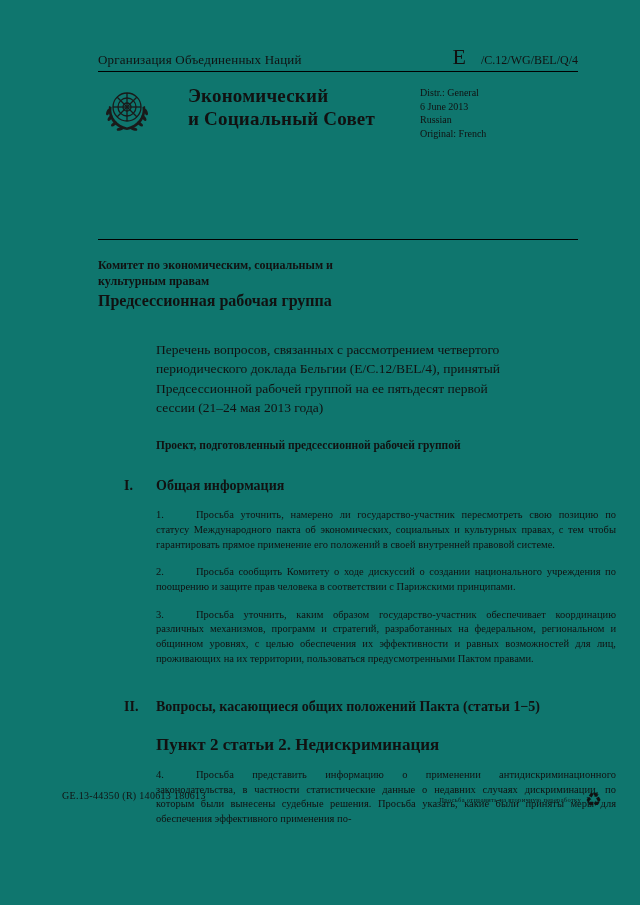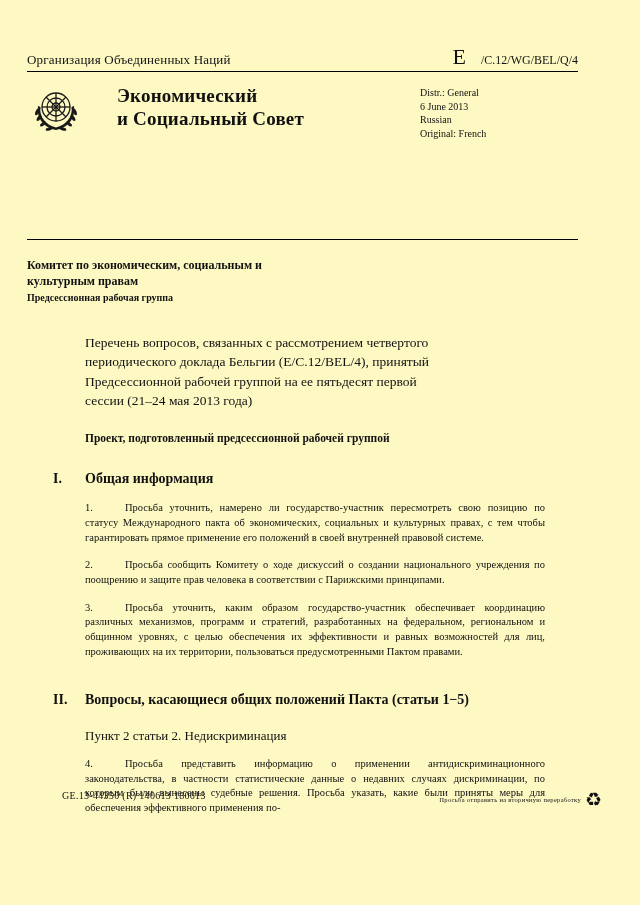--- a/index.html
+++ b/index.html
@@ -3,23 +3,23 @@
 <meta charset="utf-8">
 <style>
   * { margin: 0; padding: 0; box-sizing: border-box; }
   html, body { background: #e9e9e9; }
   body { font-family: "Liberation Serif", "DejaVu Serif", serif; color: #111; }
   .page {
     position: relative;
     width: 640px;
     height: 905px;
     margin: 0 auto;
-    background: #fef9c3;
+    background: #0f766e;
     box-shadow: 0 0 6px rgba(0,0,0,0.25);
-    padding: 46px 62px 0 27px;
+    padding: 46px 62px 0 98px;
     overflow: hidden;
   }
   
   .top-row {
     display: flex;
     justify-content: space-between;
     align-items: flex-end;
     border-bottom: 1px solid #000;
     padding-bottom: 3px;
   }
@@ -47,21 +47,21 @@
     width: 158px;
     font-size: 10px;
     line-height: 1.35;
     padding-top: 2px;
   }
   .distr-block div { white-space: nowrap; }
   
   .rule2 { border-top: 1px solid #000; margin-top: 40px; }
   .committee { padding-top: 8px; margin-top: 10px; }
   .committee-name { font-weight: bold; font-size: 12px; line-height: 1.3; width: 300px; }
-  .committee-sub { font-weight: bold; font-size: 10px; margin-top: 3px; }
+  .committee-sub { font-weight: bold; font-size: 16px; margin-top: 3px; }
   
   .doc-title {
     margin: 30px 8px 0 58px;
     width: 372px;
     font-weight: normal;
     font-size: 13.5px;
     line-height: 1.42;
   }
   .doc-subtitle {
     margin: 22px 0 0 58px;
@@ -73,22 +73,22 @@
     display: flex;
     margin: 26px 0 0 26px;
     font-weight: bold;
     font-size: 14px;
     line-height: 1.32;
   }
   .section-heading .numeral { width: 32px; flex: none; }
   .section-heading .sh-text { width: 390px; }
   .sub-heading {
     margin: 18px 0 0 58px;
-    font-weight: normal;
-    font-size: 13px;
+    font-weight: bold;
+    font-size: 17px;
   }
   .para {
     margin: 13px 0 0 58px;
     width: 460px;
     font-size: 10.5px;
     line-height: 1.4;
     text-align: justify;
   }
   .para .pnum { display: inline-block; width: 40px; }
   

